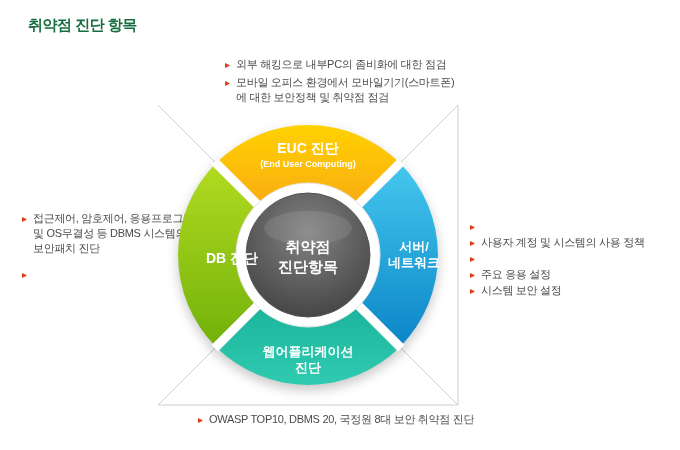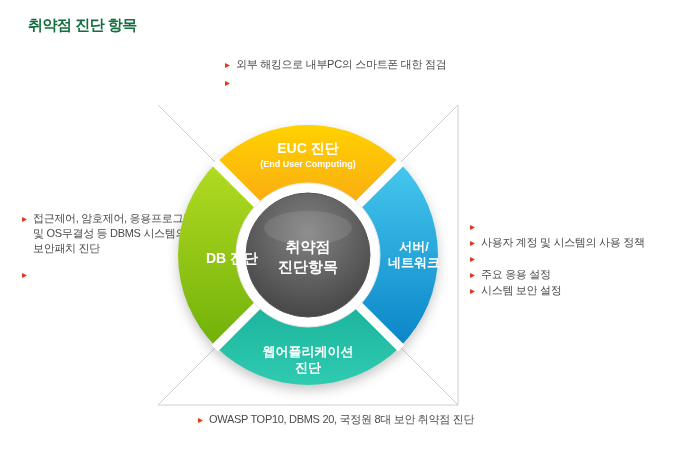--- a/index.html
+++ b/index.html
@@ -38,26 +38,27 @@
 </head>
 <body>
 
 <div class="canvas">
 
   <h1 class="page-title" style="color:#166d3f;">취약점 진단 항목</h1>
 
   <div class="annotation anno-top">
     <div class="b-row">
       <span class="bullet">▸</span>
-      <span class="b-text">외부 해킹으로 내부PC의 스마트폰 대한 점검</span>
+      <span class="b-text">외부 해킹으로 내부PC의 좀비화에 대한 점검</span>
     </div>
     <div class="b-row">
       <span class="bullet">▸</span>
       <span class="b-text">
-        <br>
+        <span>모바일 오피스 환경에서 모바일기기(스마트폰)</span><br>
+        <span>에 대한 보안정책 및 취약점 점검</span>
       </span>
     </div>
   </div>
 
   <div class="annotation anno-left">
     <div class="b-row">
       <span class="bullet">▸</span>
       <span class="b-text">
         <span>접근제어, 암호제어, 응용프로그램</span><br>
         <span>및 OS무결성 등 DBMS 시스템의</span><br>

